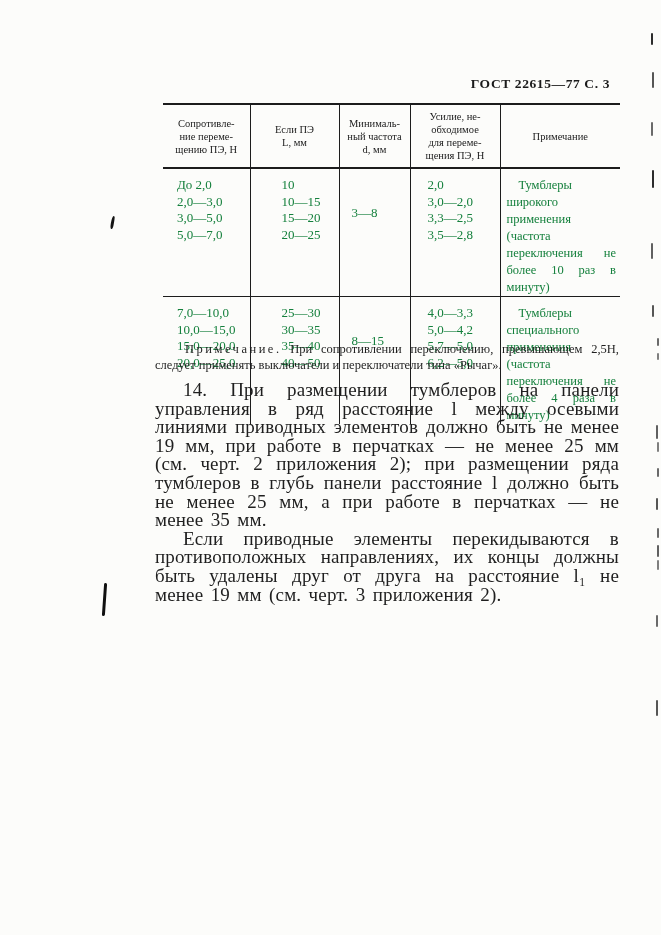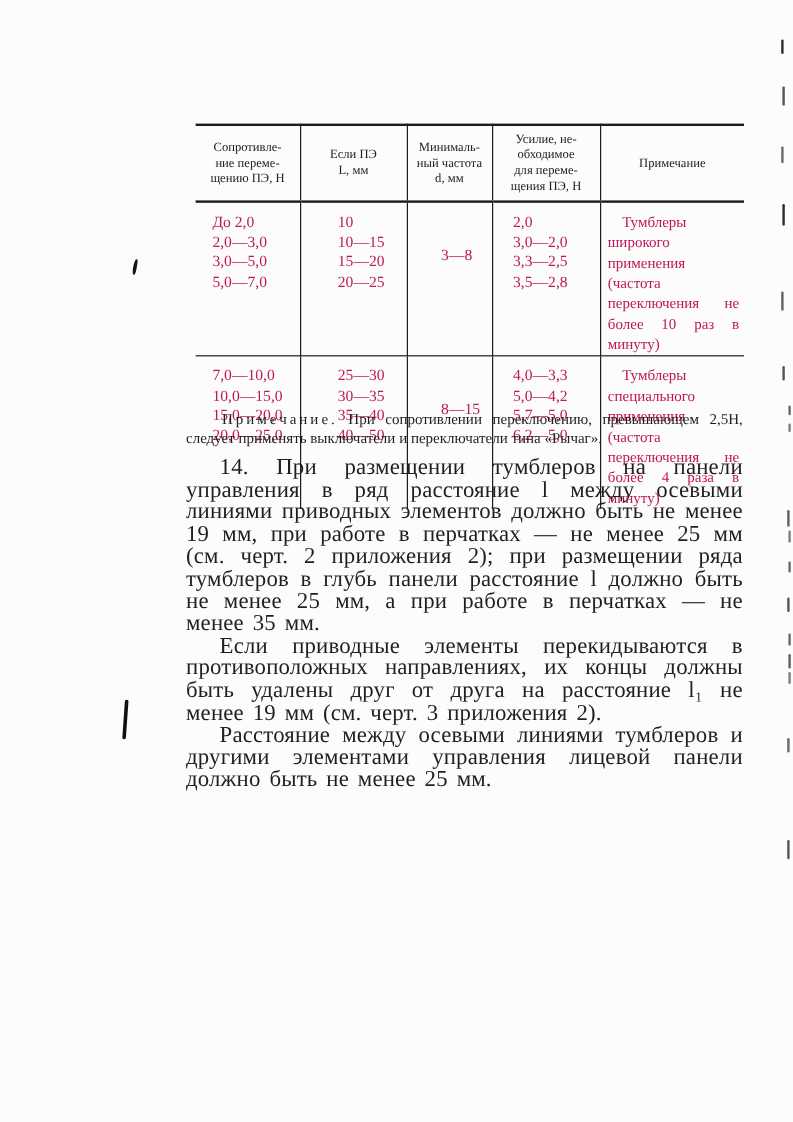--- a/index.html
+++ b/index.html
@@ -32,27 +32,27 @@
     white-space:pre-line;
     color:#222;
   }
   .spec-table th:not(:last-child),
   .spec-table td:not(:last-child) { border-right:1.3px solid #1c1c1c; }
   .spec-table td {
     vertical-align:top;
     font-size:13px; line-height:16.5px;
     padding:8px 2px 0 2px;
     white-space:pre-line;
-    color:#be185d;
+    color:#15803d;
   }
   .spec-table tr.group-1 td { border-bottom:1.5px solid #1c1c1c; height:88px; }
   .spec-table tr.group-2 td { height:85px; }
   .spec-table td.c1 { padding-left:14px; }
   .spec-table td.c2 { padding-left:31px; }
-  .spec-table td.c3 { padding-left:28px; padding-top:36px; }
+  .spec-table td.c3 { padding-left:12px; padding-top:36px; }
   .spec-table td.c4 { padding-left:17px; }
   .spec-table td.c5 {
     white-space:normal; text-align:justify;
     padding:8px 4px 0 6px; text-indent:12px;
     font-size:12.5px; line-height:17px;
   }
   .table-note {
     position:absolute; top:342px; left:155px; width:464px;
     margin:0;
     font-size:12.5px; line-height:15.5px;
@@ -81,20 +81,21 @@
   }
   .edge-mark {
     position:absolute; width:2px; background:#2c2c2c; border-radius:1px;
   }
 </style>
 </head>
 <body>
 
 <div class="page">
 
+  <div class="page-header">ГОСТ 22615—77 С. 3</div>
 
   <table class="spec-table">
     <colgroup>
       <col style="width:87px">
       <col style="width:89px">
       <col style="width:71px">
       <col style="width:90px">
       <col style="width:120px">
     </colgroup>
     <thead>
@@ -148,21 +149,20 @@
         <td class="c5">Тумблеры специального применения (частота переключения не более 4 раза в минуту)</td>
       </tr>
     </tbody>
   </table>
 
   <p class="table-note"><span class="note-label">Примечание.</span> <span>При сопротивлении переключению, превышающем 2,5Н, следует применять выключатели и переключатели типа «Рычаг».</span></p>
 
   <div class="body-text">
     <p>14. При размещении тумблеров на панели управления в ряд расстояние l между осевыми линиями приводных элементов должно быть не менее 19 мм, при работе в перчатках — не менее 25 мм (см. черт. 2 приложения 2); при размещении ряда тумблеров в глубь панели расстояние l должно быть не менее 25 мм, а при работе в перчатках — не менее 35 мм.</p>
     <p>Если приводные элементы перекидываются в противоположных направлениях, их концы должны быть удалены друг от друга на расстояние l₁ не менее 19 мм (см. черт. 3 приложения 2).</p>
-    <p>Расстояние между осевыми линиями тумблеров и другими элементами управления лицевой панели должно быть не менее 25 мм.</p>
   </div>
 
   <div>
     <span class="mark-comma"></span>
     <span class="mark-stroke"></span>
     <span class="edge-mark" style="left:651px; top:33px;  height:12px;"></span>
     <span class="edge-mark" style="left:652px; top:72px;  height:16px; opacity:.8;"></span>
     <span class="edge-mark" style="left:651px; top:122px; height:14px; opacity:.7;"></span>
     <span class="edge-mark" style="left:652px; top:170px; height:18px;"></span>
     <span class="edge-mark" style="left:651px; top:243px; height:16px; opacity:.75;"></span>

